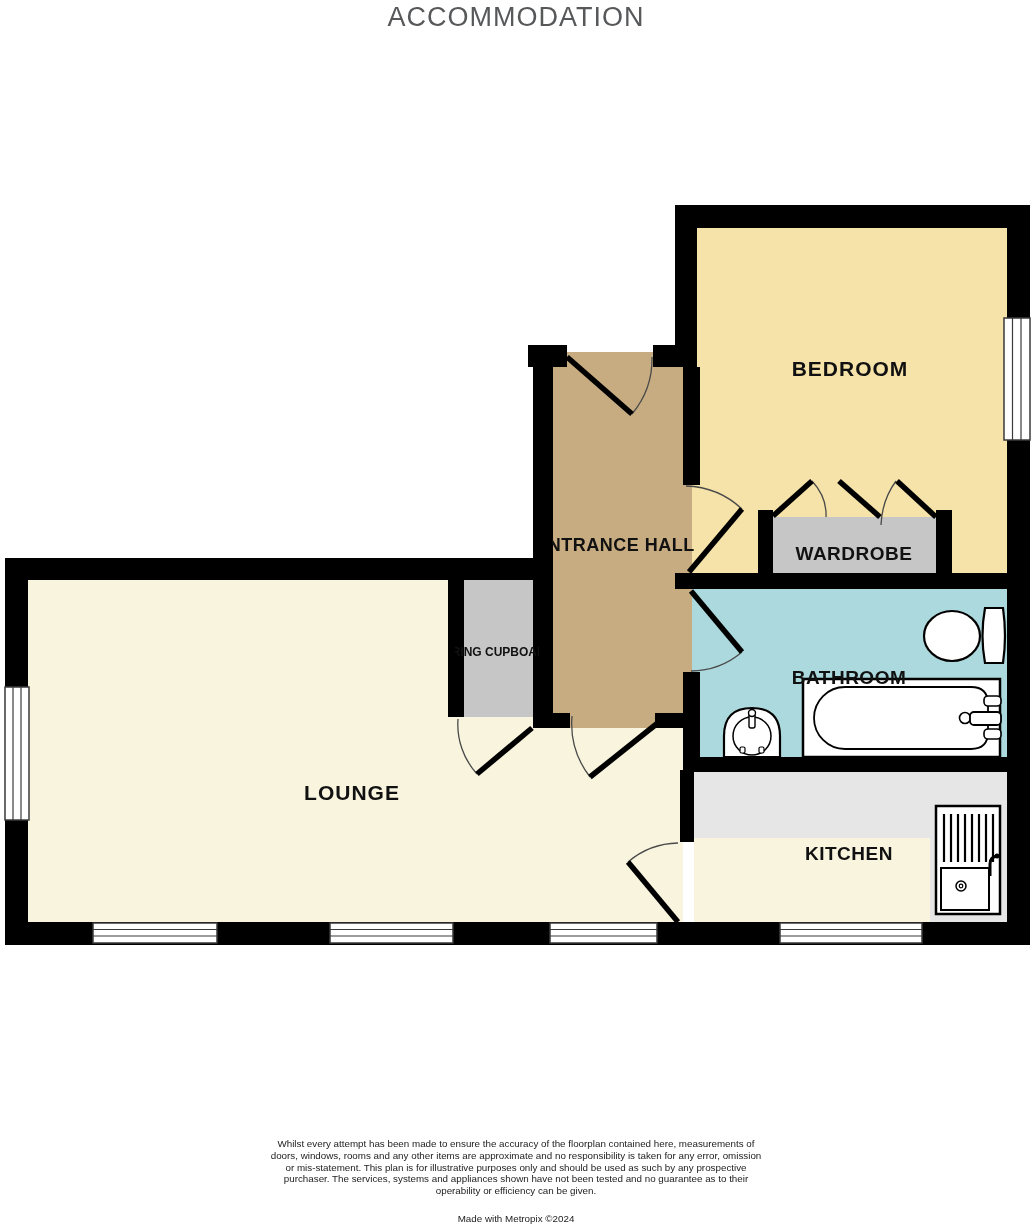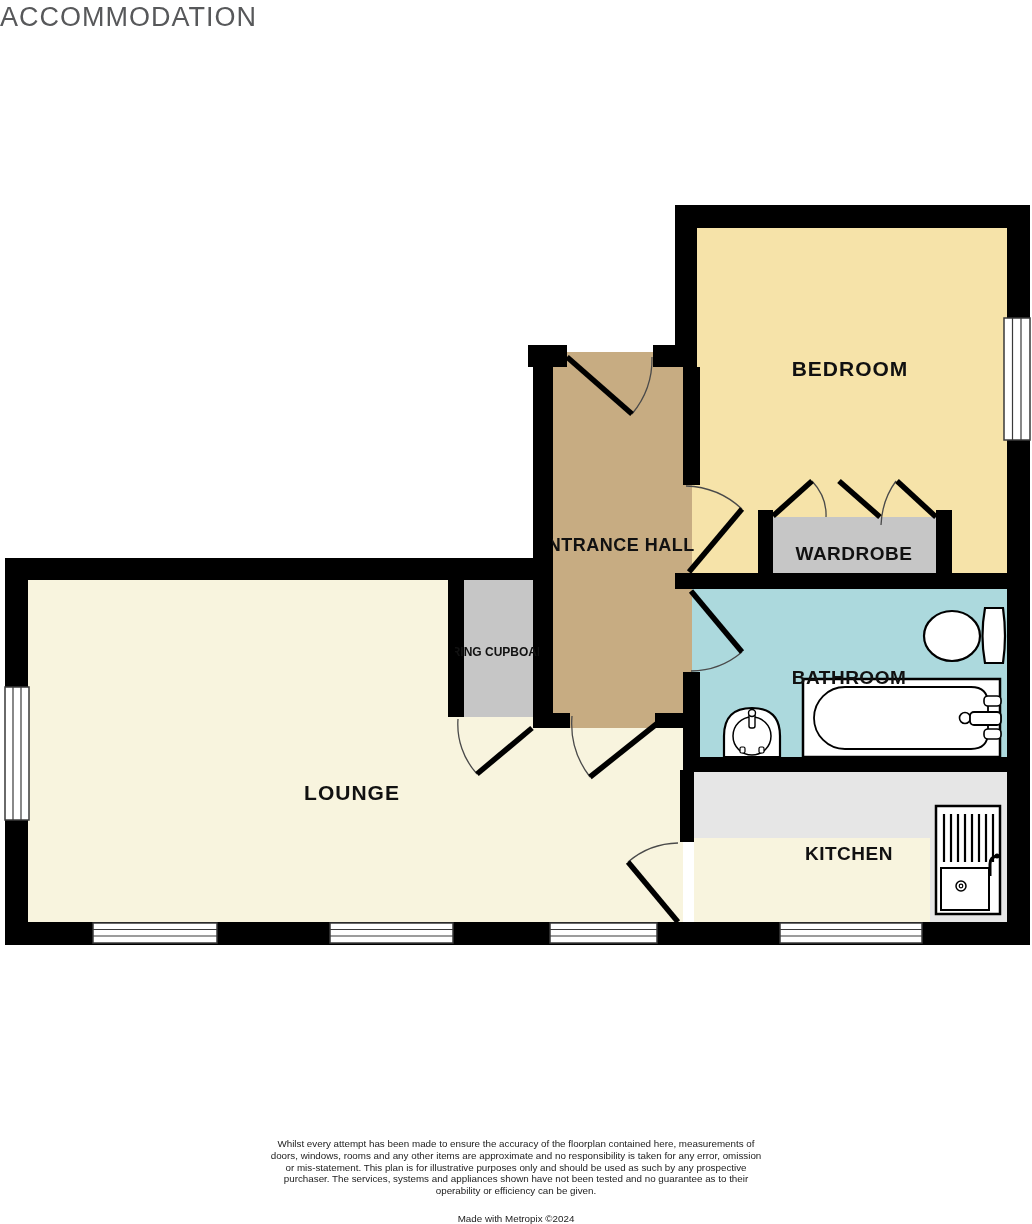--- a/index.html
+++ b/index.html
@@ -1,17 +1,17 @@
 <!DOCTYPE html>
 <html><head>
 <meta charset="utf-8">
 <style>
   html,body{margin:0;padding:0;background:#ffffff;}
   body{width:1032px;height:1224px;position:relative;font-family:"Liberation Sans",sans-serif;overflow:hidden;}
-  .title{position:absolute;top:2px;left:0;width:1032px;text-align:left;
+  .title{position:absolute;top:2px;left:0;width:1032px;text-align:center;
          font-size:27px;letter-spacing:1px;color:#57585A;font-weight:400;}
   .plan-svg{position:absolute;top:0;left:0;}
   svg text{font-family:"Liberation Sans",sans-serif;font-weight:bold;fill:#111111;}
   .footer{position:absolute;top:1108px;left:0;width:1032px;text-align:center;color:#3C3C3C;}
   .property-name{font-size:13.5px;color:#4A4A4A;letter-spacing:0.5px;}
   .disclaimer{margin:30px auto 16px auto;max-width:500px;font-size:9.8px;line-height:1.2;color:#222222;}
   .credit{font-size:9.8px;color:#222222;margin-top:12px;}
 </style>
 </head>
 <body>

